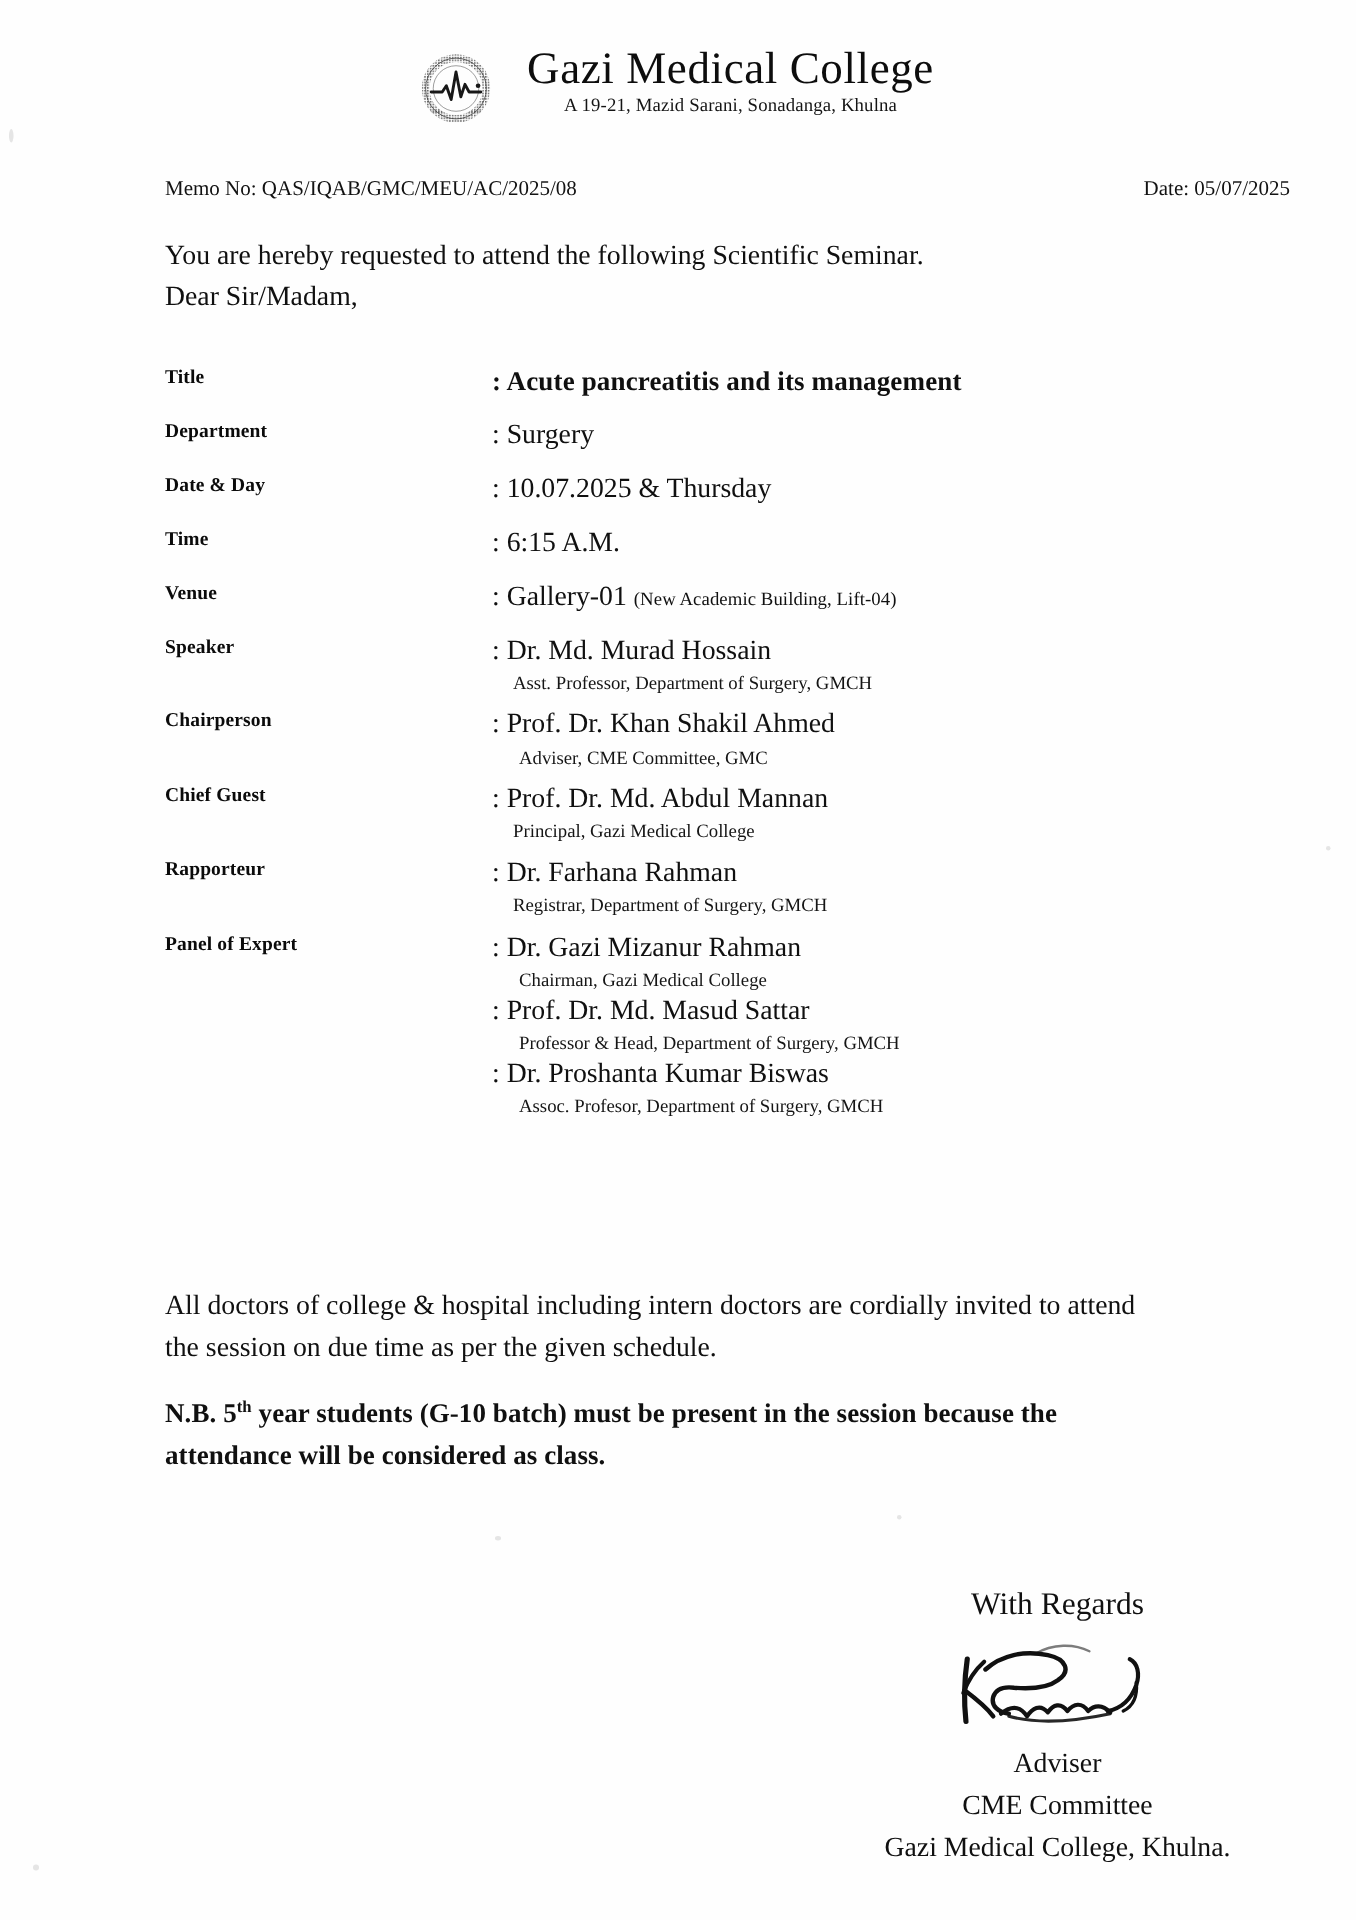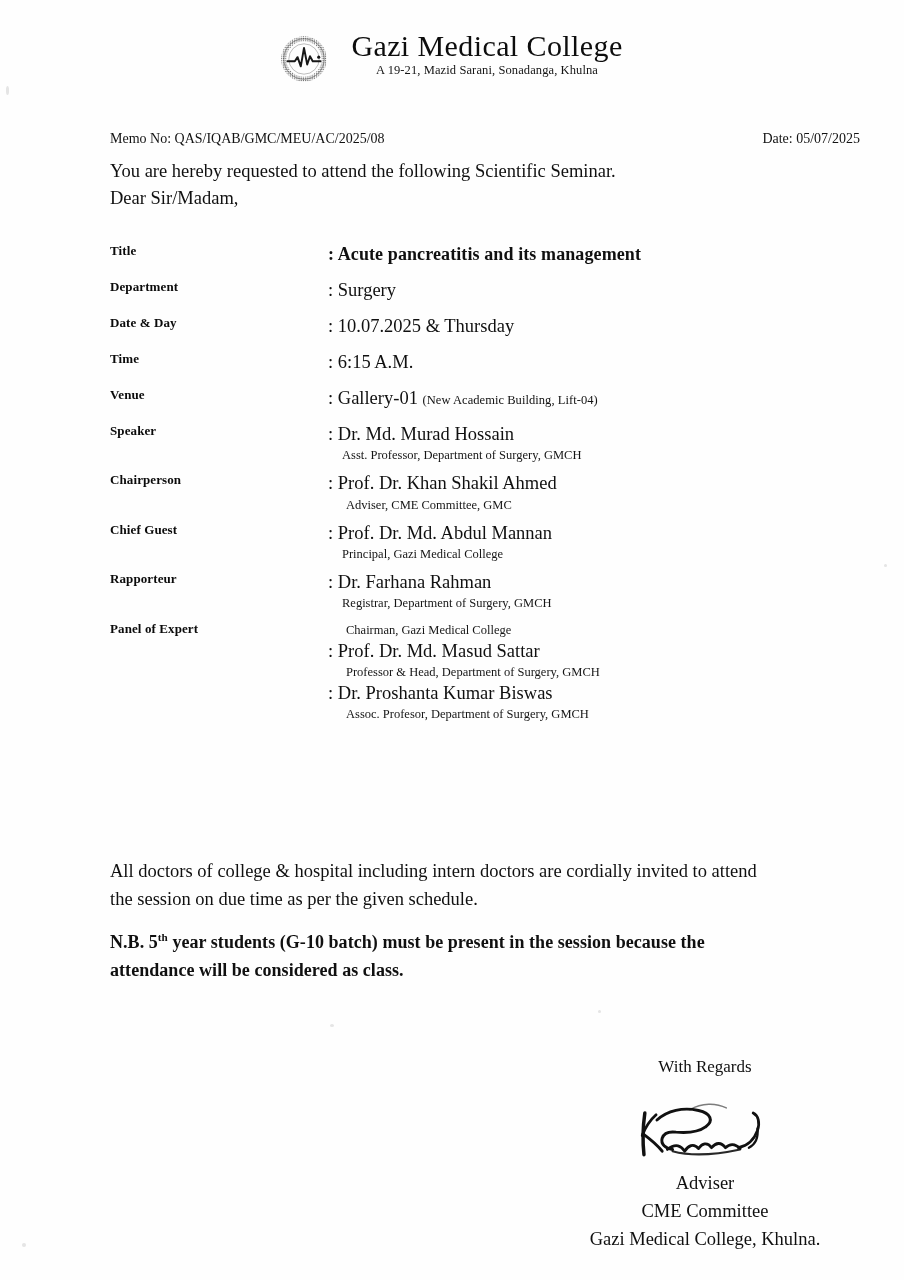--- a/index.html
+++ b/index.html
@@ -69,21 +69,21 @@
     position: absolute;
     top: 119px;
     left: 110px;
     width: 750px;
     display: flex;
     justify-content: space-between;
     align-items: baseline;
     font-size: 14px;
     color: #121212;
   }
-  .memo-no { white-space: nowrap; margin-top: 12px; }
+  .memo-no { white-space: nowrap; }
   .memo-date { white-space: nowrap; }
 
   
   .salutation {
     position: absolute;
     top: 158px;
     left: 110px;
     font-size: 18.5px;
     line-height: 1.44;
     color: #101010;
@@ -170,22 +170,22 @@
   .sign-block {
     position: absolute;
     top: 1057px;
     left: 540px;
     width: 330px;
     text-align: center;
     font-size: 18px;
     color: #101010;
   }
   .with-regards {
-    font-size: 17px;
-    margin-bottom: 20px;
+    font-size: 21px;
+    margin-bottom: 8px;
   }
   .signature {
     height: 72px;
     display: flex;
     align-items: center;
     justify-content: center;
   }
   .sign-lines div {
     line-height: 1.52;
     font-size: 18.5px;
@@ -310,20 +310,21 @@
       <div class="value-col">
         <div class="value-main">: Dr. Farhana Rahman</div>
         <div class="value-sub">Registrar, Department of Surgery, GMCH</div>
       </div>
     </div>
 
     <div class="row">
       <div class="label">Panel of Expert</div>
       <div class="value-col">
         <div class="panel-entry first">
+          <div class="value-main">: Dr. Gazi Mizanur Rahman</div>
           <div class="value-sub indent2">Chairman, Gazi Medical College</div>
         </div>
         <div class="panel-entry">
           <div class="value-main">: Prof. Dr. Md. Masud Sattar</div>
           <div class="value-sub indent2">Professor &amp; Head, Department of Surgery, GMCH</div>
         </div>
         <div class="panel-entry">
           <div class="value-main">: Dr. Proshanta Kumar Biswas</div>
           <div class="value-sub indent2">Assoc. Profesor, Department of Surgery, GMCH</div>
         </div>

